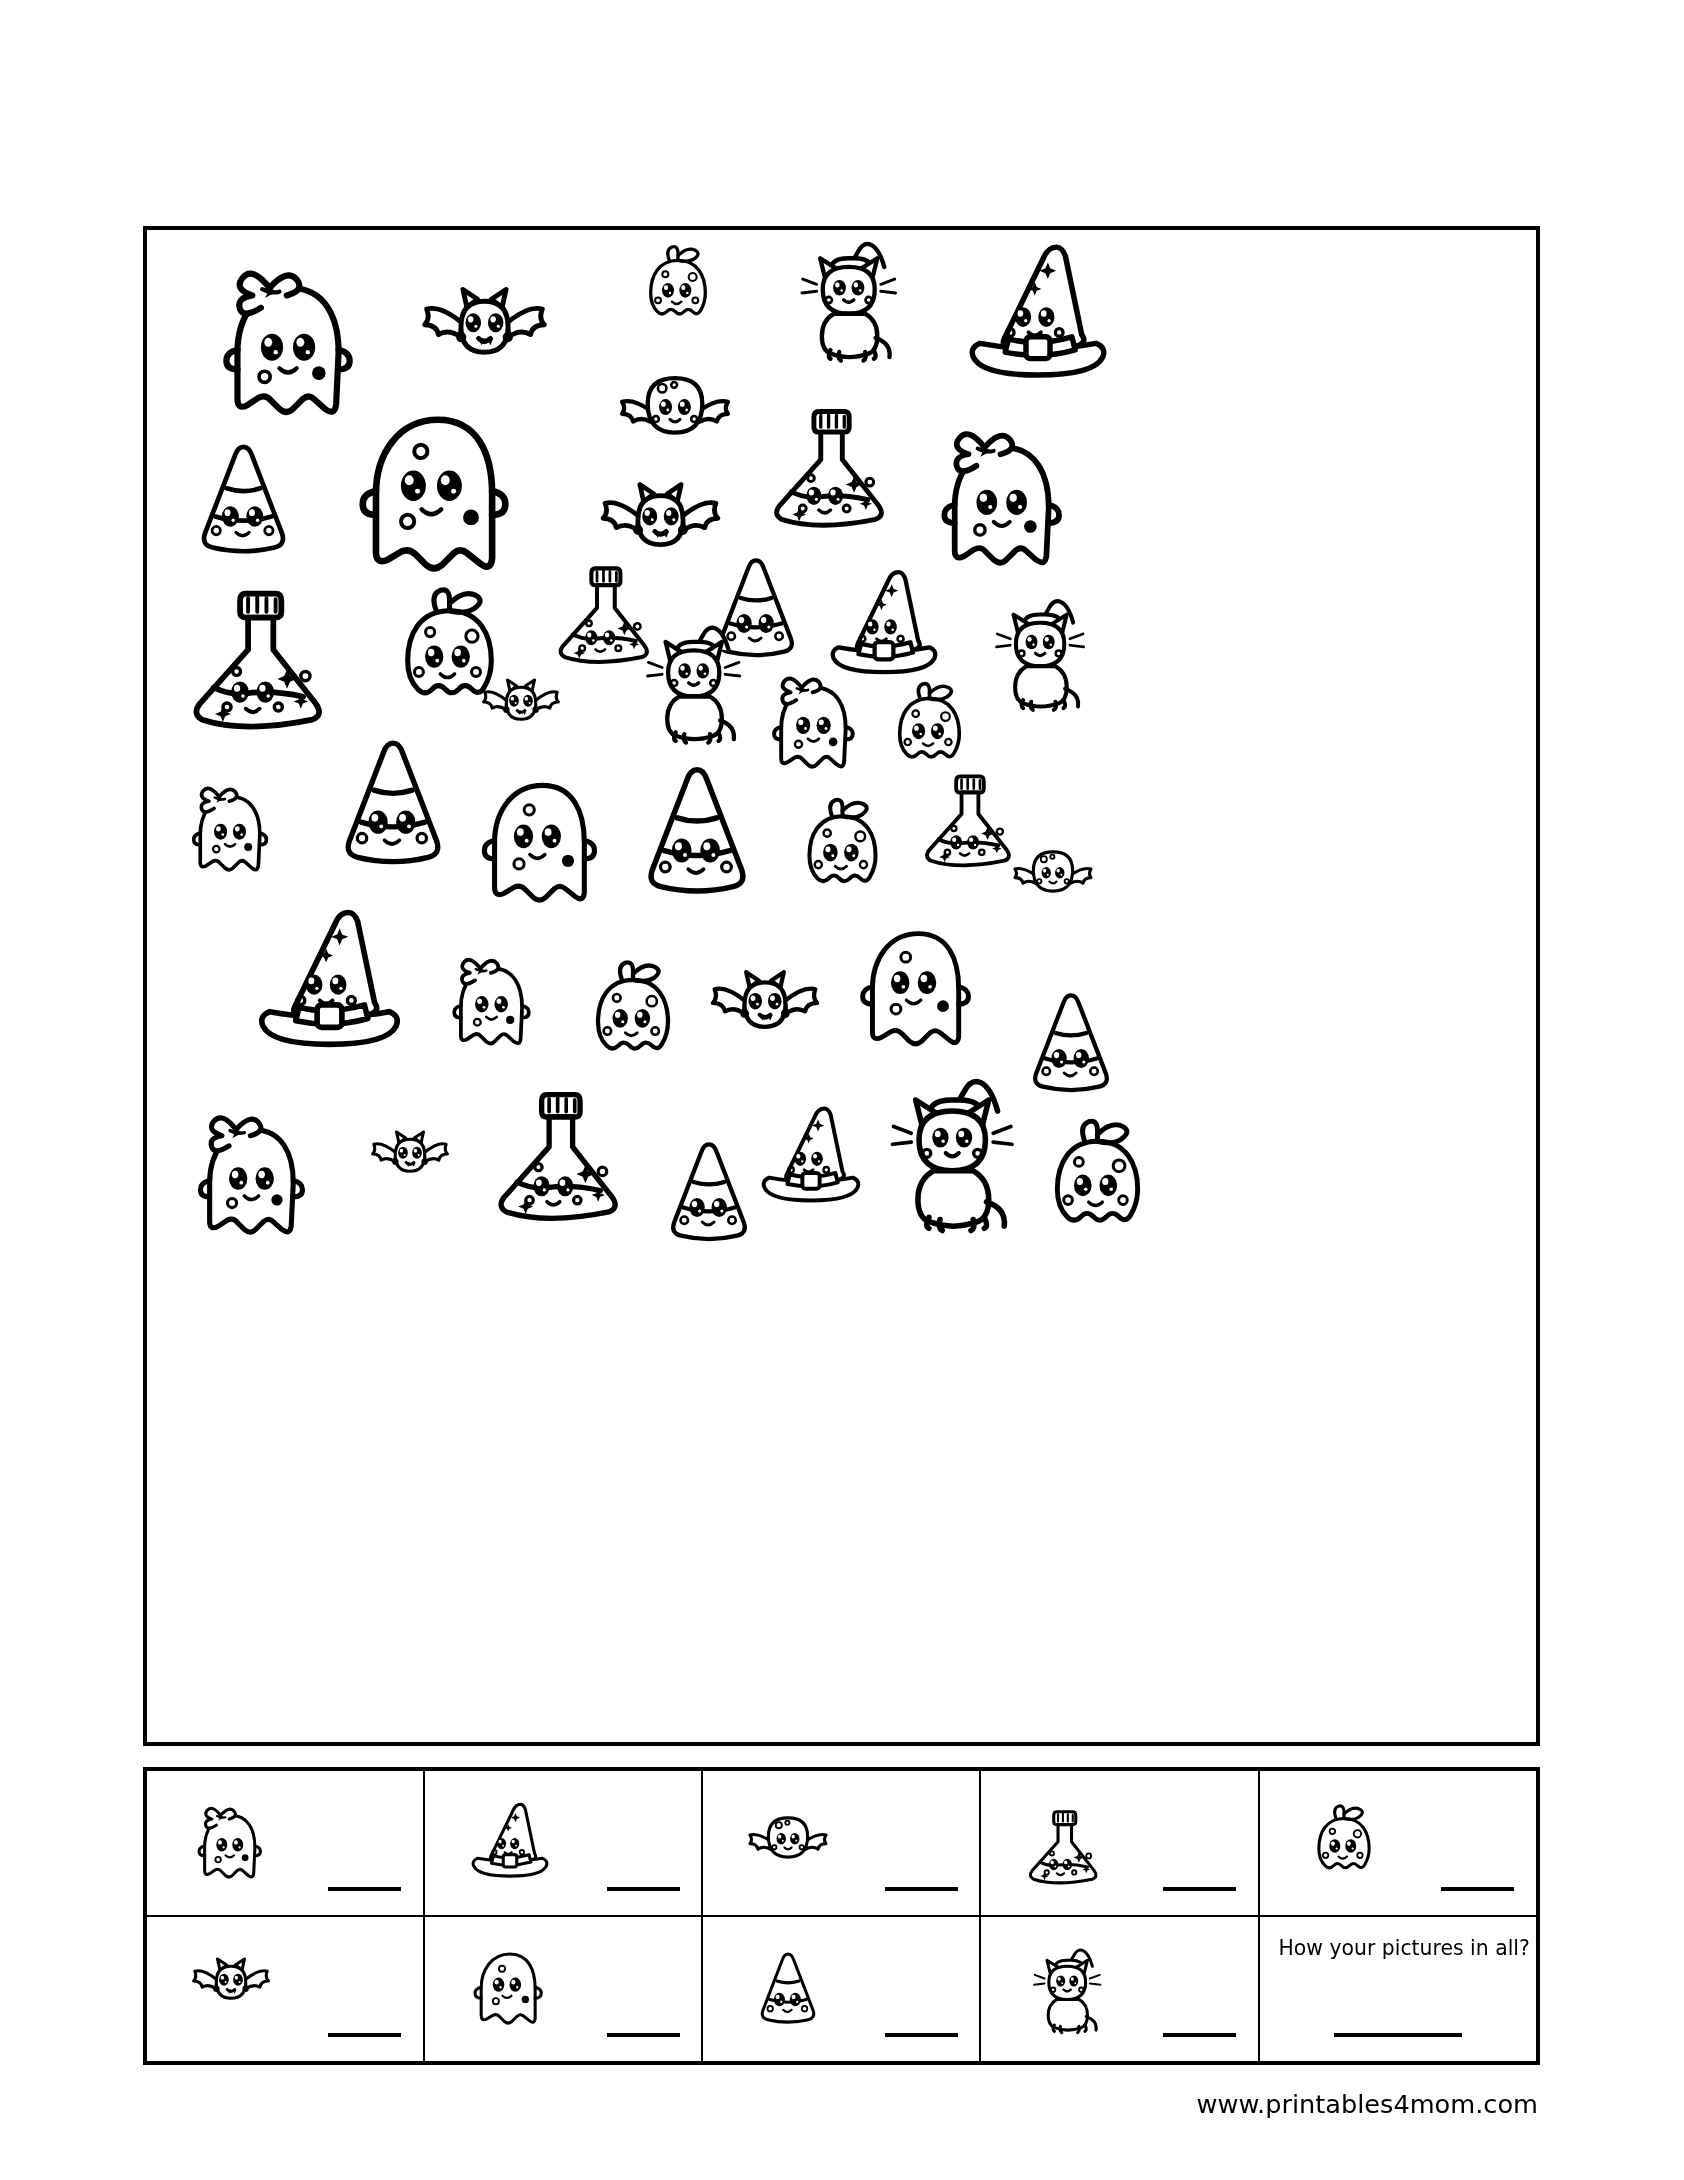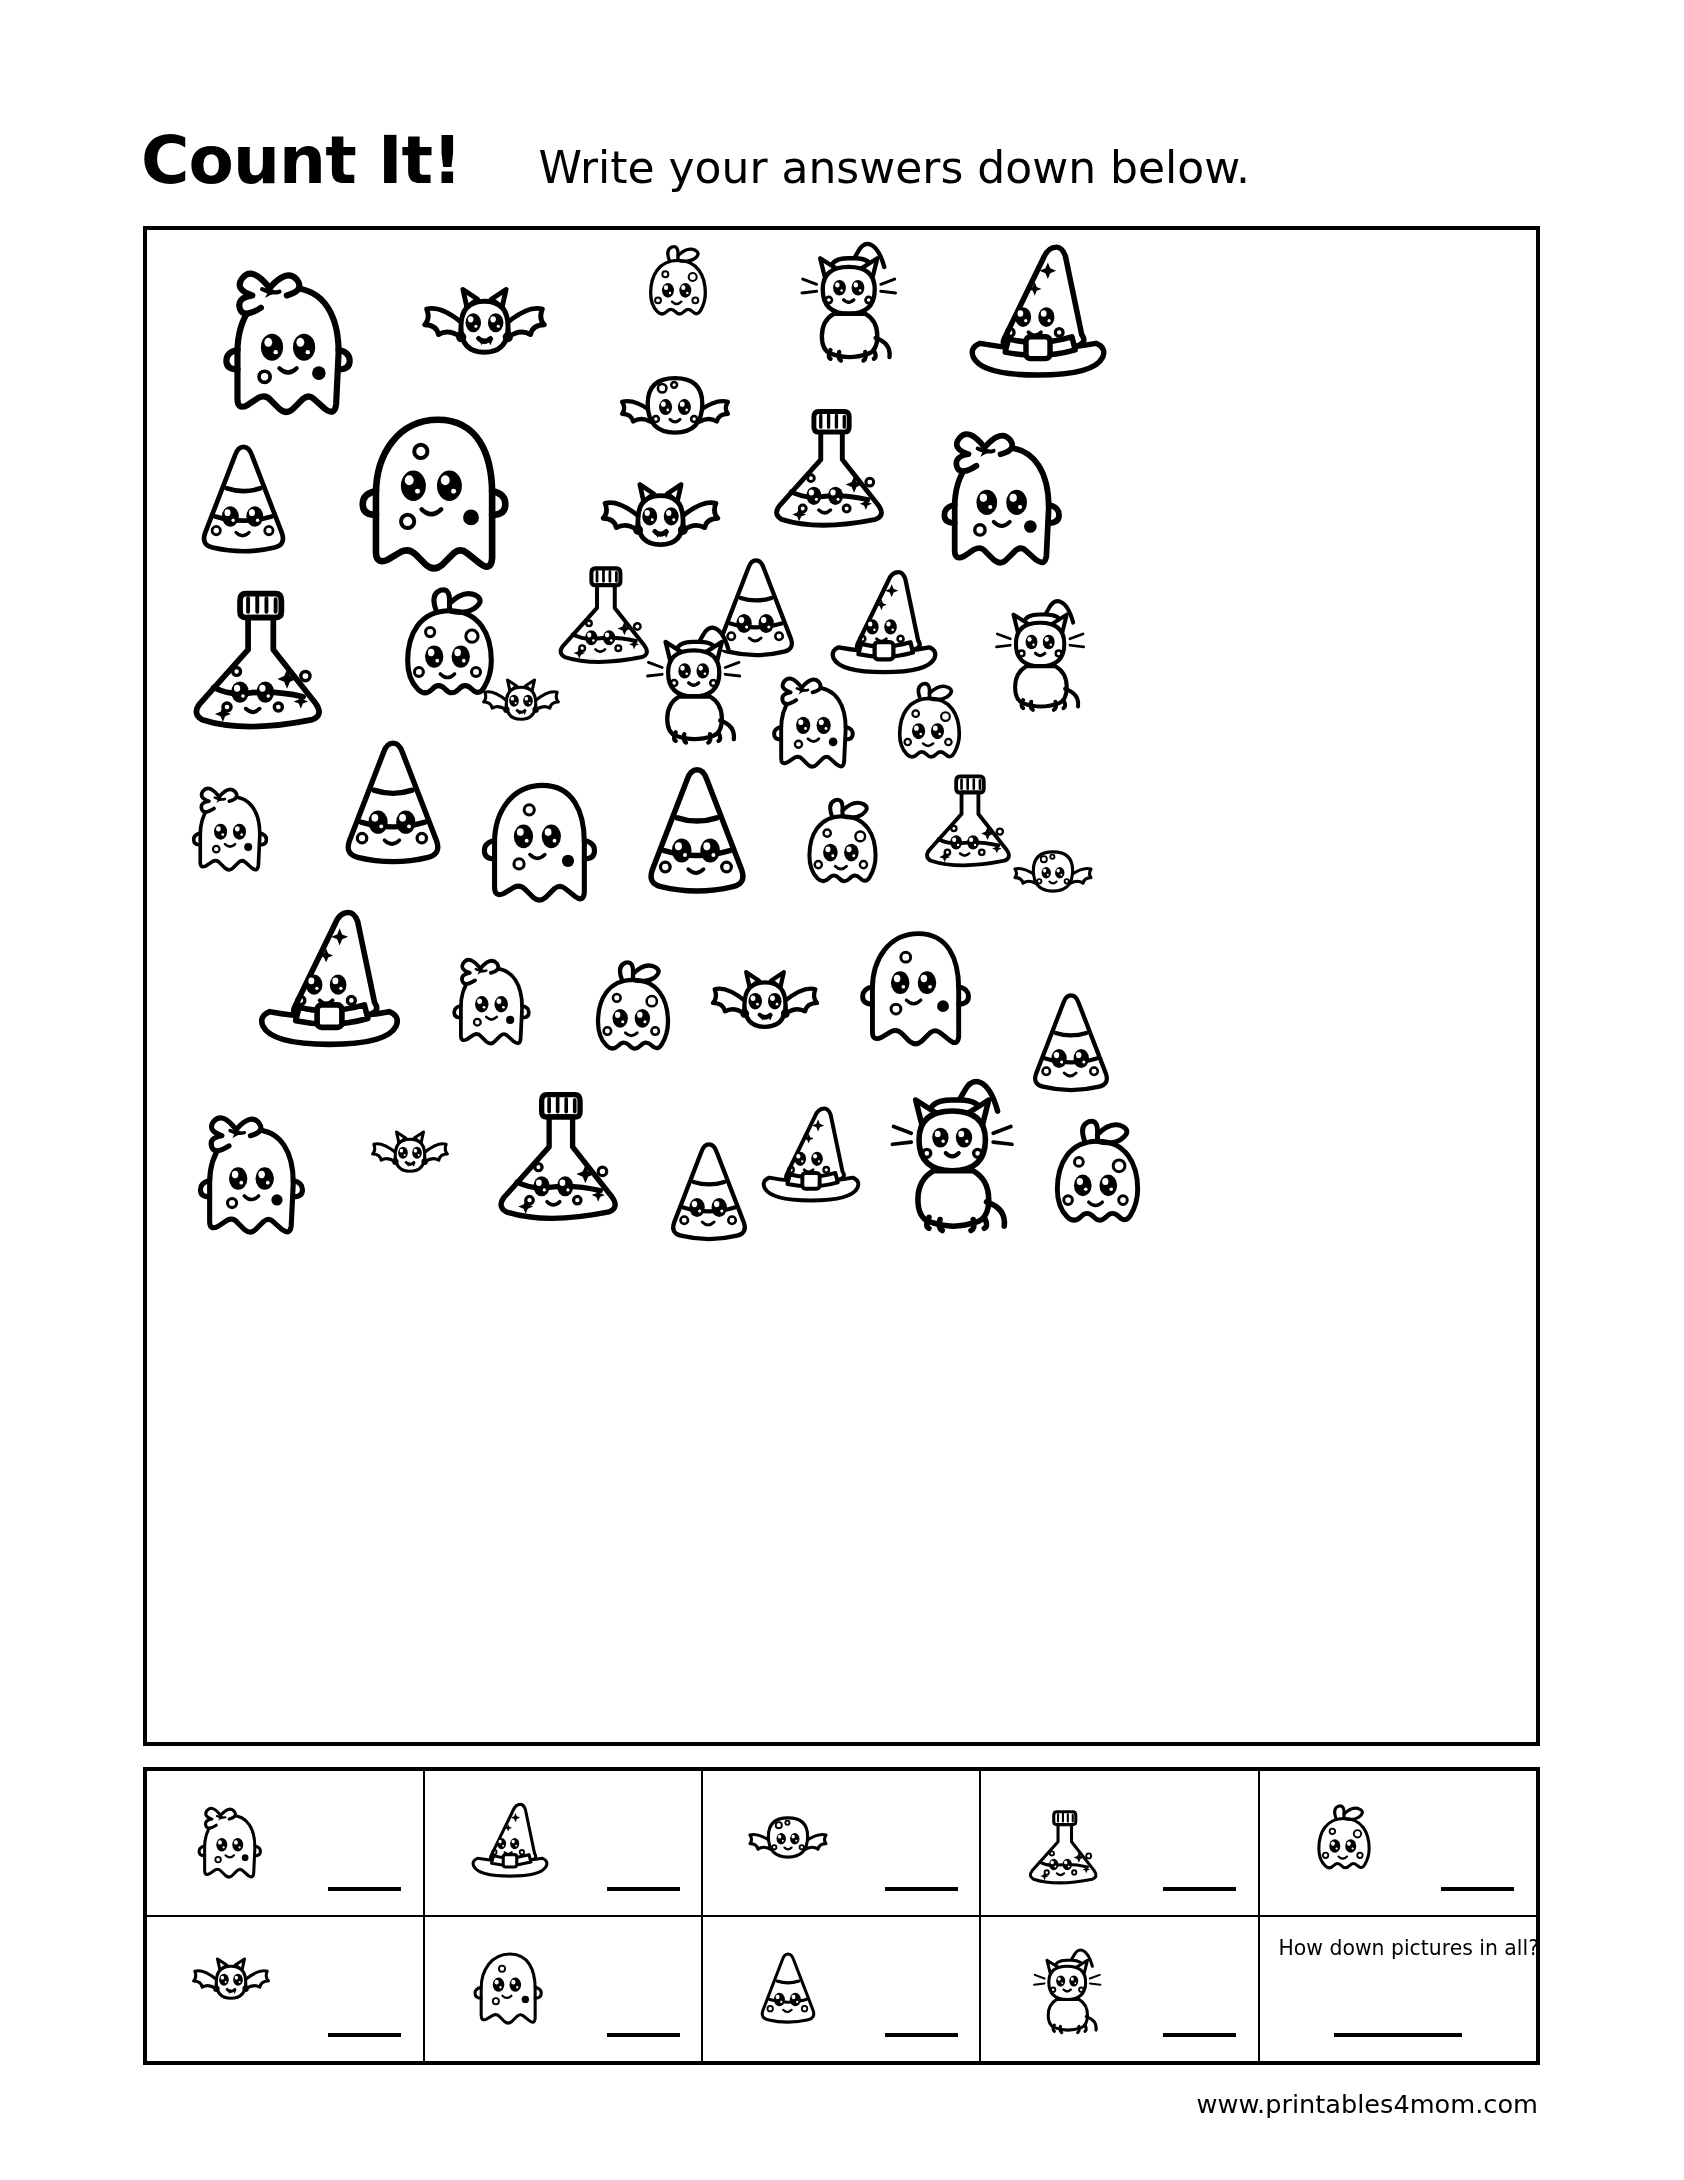--- a/index.html
+++ b/index.html
@@ -130,24 +130,20 @@
   .ln { fill: none; stroke: #000; stroke-width: 5; stroke-linecap: round; stroke-linejoin: round; }
   .ln-thin { fill: none; stroke: #000; stroke-width: 3.4; stroke-linecap: round; stroke-linejoin: round; }
   .fl { fill: #000; stroke: none; }
   .wh { fill: #fff; stroke: #000; stroke-width: 5; stroke-linejoin: round; stroke-linecap: round;}
 </style>
 </head>
 <body>
 
 <div class="page">
 
-  <div class="header">
-    <div class="title">Count It!</div>
-    <div class="subtitle">Write your answers down below.</div>
-  </div>
 
   <div class="panel" id="panel">
       <div class="icon-abs" style="left: 51px; top: 21px;">
         <svg width="185" height="185" viewBox="0 0 150 150">
         <path class="wh" d="M75 30 C 47 30 32 54 32 82 L32 120 q0 9 8 5 l9 -6 q6 -3 10 2 l7 7 q6 5 11 0 l8 -8 q5 -4 9 0 l9 8 q8 6 9 -4 L114 82 C114 54 103 30 75 30 Z"></path>
         <path class="ln" d="M32 80 q-9 2 -9 9 q0 7 9 7"></path>
         <path class="ln" d="M114 80 q9 2 9 9 q0 7 -9 7"></path>
         <path class="wh" d="M58 30 q-14 -18 -22 -8 q-7 9 8 14 q-13 2 -10 11 q3 8 17 -1"></path>
         <path class="wh" d="M58 30 q14 -16 22 -7 q7 9 -8 13"></path>
         <path class="ln-thin" d="M52 31 q8 4 14 2"></path>
@@ -1288,21 +1284,21 @@
         <path class="ln-thin" d="M71 76 q6 6 12 0"></path>
 
   <circle cx="54.040000000000006" cy="76.2" r="3.608" fill="none" stroke="#000" stroke-width="3"></circle>
   <circle cx="99.96" cy="76.2" r="3.608" fill="none" stroke="#000" stroke-width="3"></circle>
 
       </svg>
         </div>
         <div class="answer-line"></div>
       </div>
       <div class="answer-cell total">
-        <div class="total-q">How down pictures in all?</div>
+        <div class="total-q">How your pictures in all?</div>
         <div class="answer-line"></div>
       </div>
     </div>
 
   <div class="footer">www.printables4mom.com</div>
 
 </div>
 
 
 </body></html>

